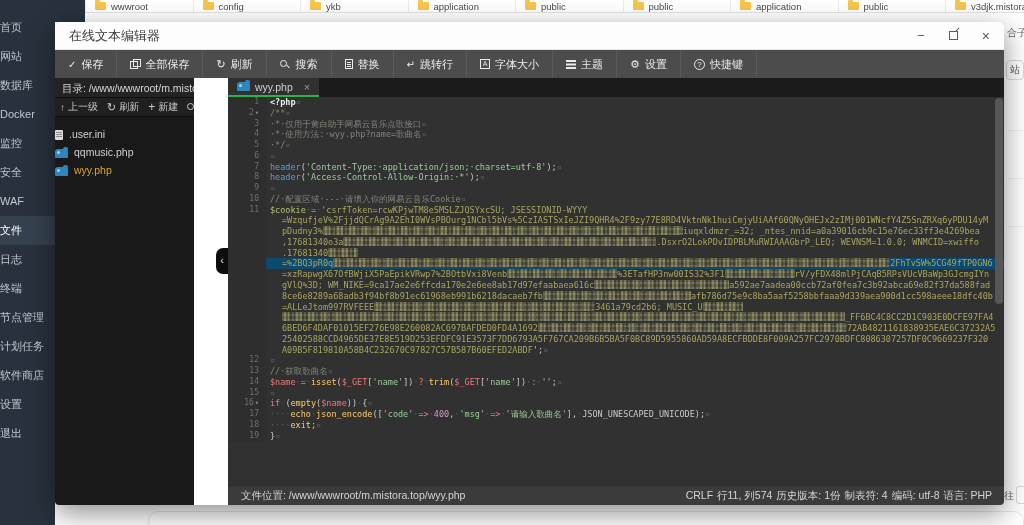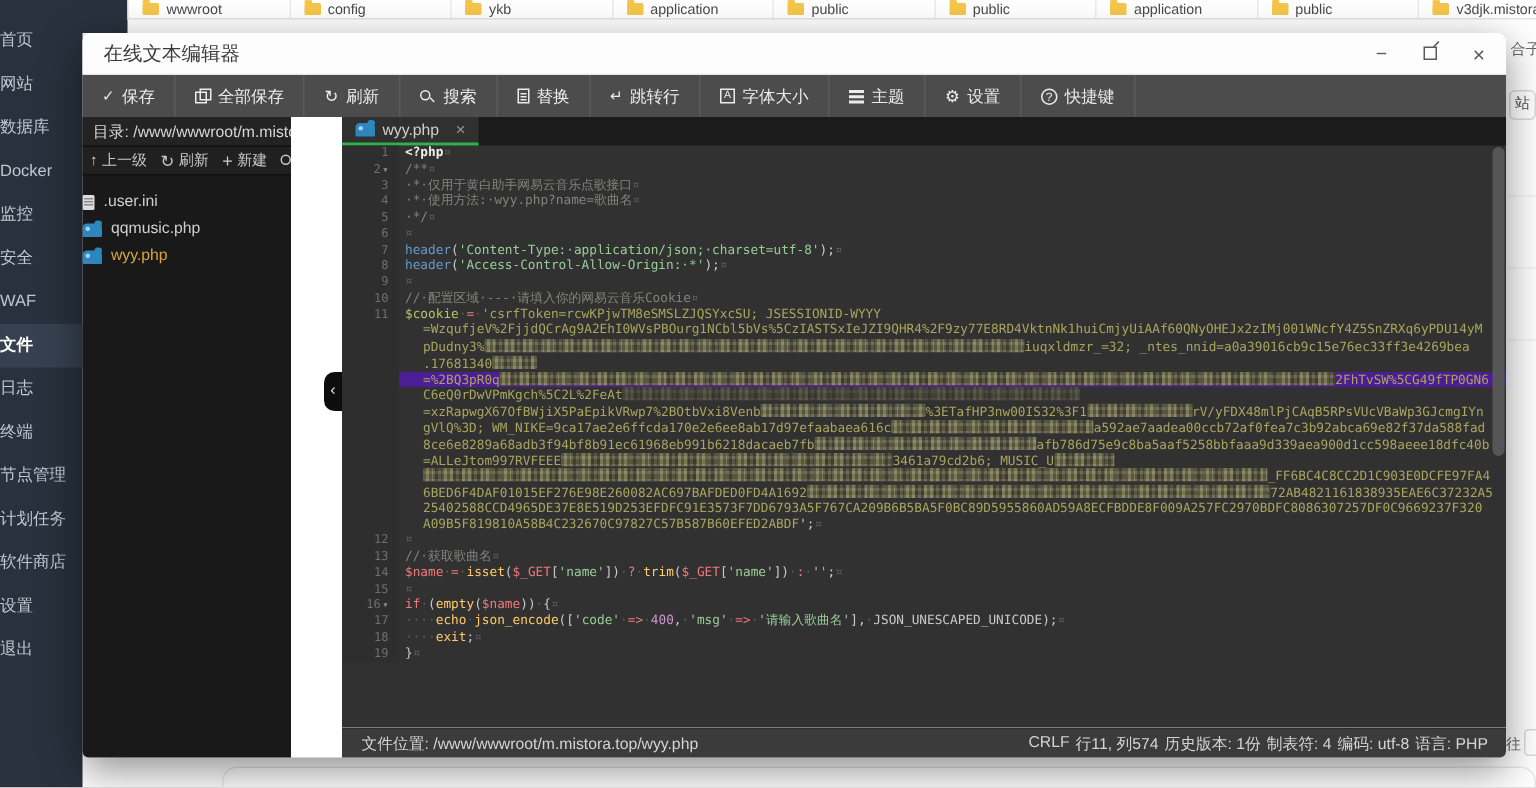--- a/index.html
+++ b/index.html
@@ -14,21 +14,21 @@
   .f-cell{flex:0 0 107.5px;display:flex;align-items:center;gap:5px;border-left:1px solid #ececec;padding-left:9px;font-size:9.5px;color:#4a4a4a;white-space:nowrap;overflow:hidden}
   .bg-line{background:#f2f2f2;height:1px}
   .frag-label{font-size:10px;color:#666;white-space:nowrap}
   .frag-pill{border:1px solid #d9d9d9;border-radius:4px;background:#fff;font-size:10px;color:#555;text-align:center;line-height:18px;overflow:hidden}
   .bottom-box{left:148px;top:511px;width:876px;height:16px;background:#fff;border:1px solid #e8e8e8;border-radius:10px 10px 0 0}
   .frag-box{left:1016px;top:486px;width:10px;height:18px;border:1px solid #d9d9d9;border-radius:3px;background:#fff}
 
   
   .sidebar{left:0;top:13px;width:55px;height:512px;background:#28313d}
   .sb-item{height:29px;line-height:29px;padding-left:0;font-size:11px;color:#bfc7cf;letter-spacing:0;white-space:nowrap;overflow:hidden;cursor:pointer}
-  .sb-item.active{background:#36414f;color:#fff;font-weight:bold}
+  .sb-item.active{background:#36414f;color:#fff;font-weight:normal}
 
   
   .modal{left:55px;top:22px;width:949px;height:483px;border-radius:6px 6px 4px 4px;box-shadow:0 8px 28px rgba(0,0,0,.45)}
   .m-title{position:absolute;left:0;top:0;right:0;height:28px;background:#fdfdfd;border-radius:6px 6px 0 0;border-bottom:1px solid #e6e6e6;display:flex;align-items:center;padding:0 14px;font-size:13px;color:#3a3a3a}
   .m-controls{margin-left:auto;display:flex;gap:24px;align-items:center;color:#5a5a5a}
   .m-controls .ic{cursor:pointer}
   .m-toolbar{position:absolute;left:0;top:28px;right:0;height:28px;background:#4c4c4c;display:flex;align-items:stretch;color:#ececec}
   .tb-btn{display:flex;align-items:center;gap:5px;padding:0 13px;border-right:1px solid rgba(255,255,255,.08);font-size:11px;white-space:nowrap;cursor:pointer}
   .m-left{position:absolute;left:0;top:56px;width:139px;height:427px;background:#191919;border-radius:0 0 0 4px;overflow:hidden}
   .dir-bar{height:20px;line-height:20px;background:#232323;border-bottom:1px solid #0f0f0f;font-size:10.5px;color:#d6d6d6;padding:0 7px;white-space:nowrap;overflow:hidden}
@@ -43,21 +43,21 @@
   .tabbar{height:19px;background:#1b1b1b;display:flex}
   .tab{display:flex;align-items:center;gap:5px;padding:0 9px;background:#303030;border-bottom:2px solid #2eb14c;font-size:10.5px;color:#d0d0d0;cursor:pointer}
   .tab-close{color:#9a9a9a;font-size:11px;margin-left:6px;cursor:pointer}
 
   .code-area{position:relative;height:388px;font-family:"DejaVu Sans Mono","Liberation Mono",monospace;font-size:8.5px}
   .crow{display:flex;height:10.77px;line-height:10.77px}
   .gut{flex:0 0 38px;text-align:right;padding-right:7px;color:#6f6f6f;font-size:8px;background:#2e2e2e;white-space:nowrap}
   .fold{color:#8a8a8a;font-size:7px;margin-left:1px}
   .cd{flex:1;padding-left:4px;white-space:pre;overflow:hidden;color:#c9c9c9}
   .cd.wrap{padding-left:16px}
-  .cd.hl{background:#4c1d95}
+  .cd.hl{background:#0c4a6e}
   .tk-p{color:#efefef;font-weight:bold}
   .tk-w{color:#c9c9c9}
   .tk-k{color:#6699cc}
   .tk-s{color:#99cc99}
   .tk-c{color:#80847a}
   .tk-v{color:#f2777a}
   .tk-f{color:#ffcc66}
   .tk-u{color:#cc99cc}
   .tk-g{color:#b5c46a}
   .tk-o{color:#a8a55e}
@@ -324,29 +324,29 @@
           <div class="crow">
             <span class="gut"></span>
             <span class="cd wrap"><span class="tk-o">=WzqufjeV%2FjjdQCrAg9A2EhI0WVsPBOurg1NCbl5bVs%5CzIASTSxIeJZI9QHR4%2F9zy77E8RD4VktnNk1huiCmjyUiAAf60QNyOHEJx2zIMj001WNcfY4Z5SnZRXq6yPDU14yM</span></span>
           </div>
           <div class="crow">
             <span class="gut"></span>
             <span class="cd wrap"><span class="tk-o">pDudny3%</span><span class="mosaic" style="width: 360px;"></span><span class="tk-o">iuqxldmzr_=32; _ntes_nnid=a0a39016cb9c15e76ec33ff3e4269bea</span></span>
           </div>
           <div class="crow">
             <span class="gut"></span>
+            <span class="cd wrap"><span class="tk-o">,17681340o3a</span><span class="mosaic" style="width: 313px;"></span><span class="tk-o">.DsxrO2LokPDvIDPBLMuRWIAAAGbrP_LEQ; WEVNSM=1.0.0; WNMCID=xwiffo</span></span>
+          </div>
+          <div class="crow">
+            <span class="gut"></span>
             <span class="cd wrap"><span class="tk-o">.17681340</span><span class="mosaic" style="width: 30px;"></span></span>
           </div>
           <div class="crow">
             <span class="gut"></span>
             <span class="cd wrap hl"><span class="tk-o">=%2BQ3pR0q</span><span class="mosaic" style="width: 557px;"></span><span class="tk-o">2FhTvSW%5CG49fTP0GN6</span></span>
-          </div>
-          <div class="crow">
-            <span class="gut"></span>
-            <span class="cd wrap"><span class="tk-o">C6eQ0rDwVPmKgch%5C2L%2FeAt</span><span class="mosaic faded" style="width: 305px;"></span></span>
           </div>
           <div class="crow">
             <span class="gut"></span>
             <span class="cd wrap"><span class="tk-o">=xzRapwgX67OfBWjiX5PaEpikVRwp7%2BOtbVxi8Venb</span><span class="mosaic" style="width: 110px;"></span><span class="tk-o">%3ETafHP3nw00IS32%3F1</span><span class="mosaic" style="width: 70px;"></span><span class="tk-o">rV/yFDX48mlPjCAqB5RPsVUcVBaWp3GJcmgIYn</span></span>
           </div>
           <div class="crow">
             <span class="gut"></span>
             <span class="cd wrap"><span class="tk-o">gVlQ%3D; WM_NIKE=9ca17ae2e6ffcda170e2e6ee8ab17d97efaabaea616c</span><span class="mosaic" style="width: 135px;"></span><span class="tk-o">a592ae7aadea00ccb72af0fea7c3b92abca69e82f37da588fad</span></span>
           </div>
           <div class="crow">

